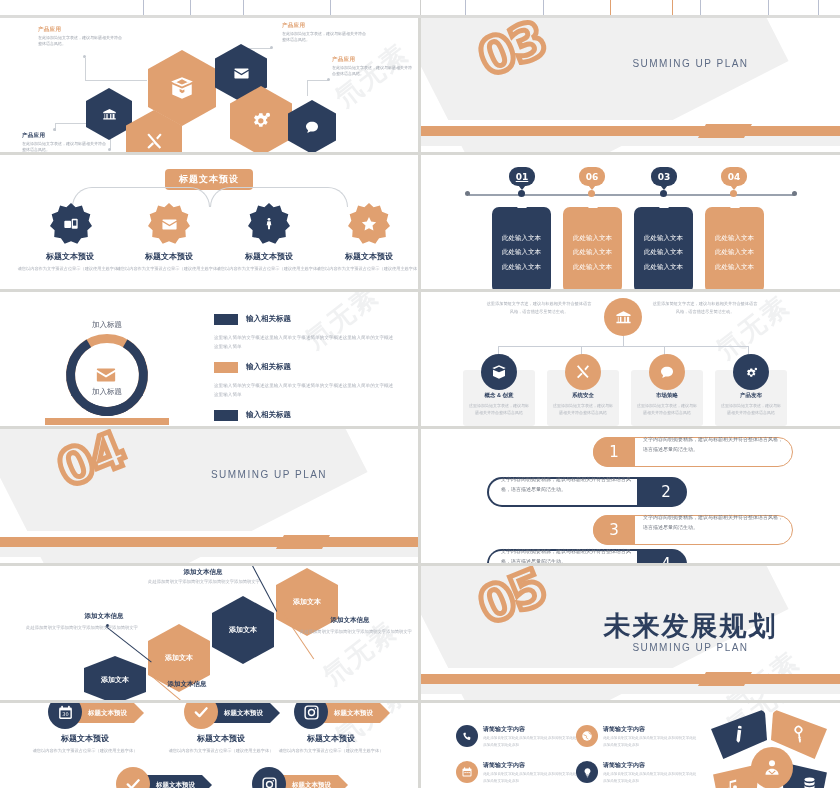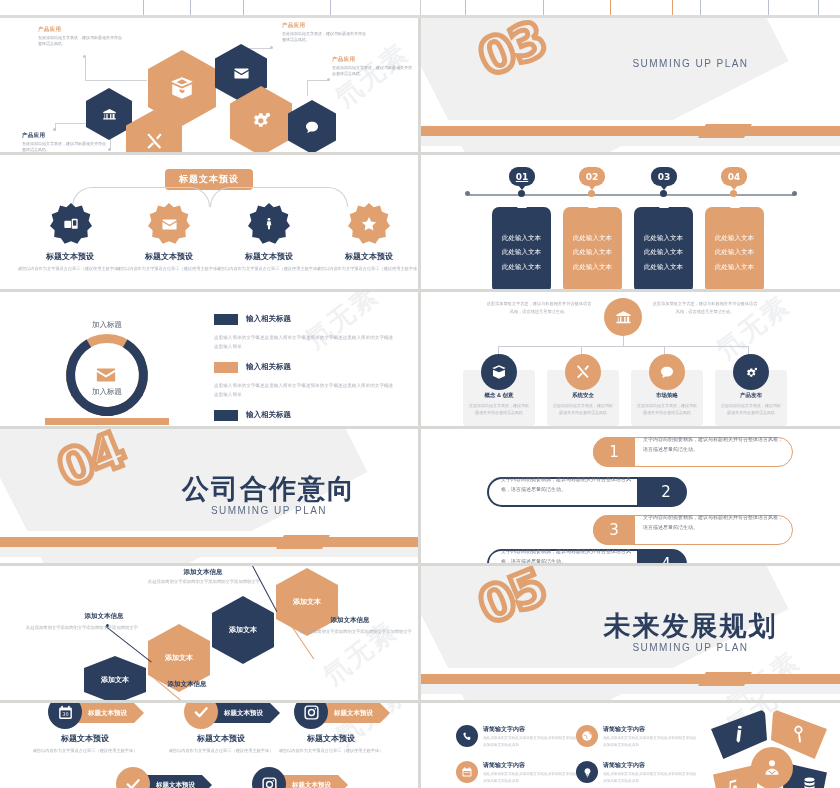--- a/index.html
+++ b/index.html
@@ -337,21 +337,21 @@
 
     <div class="slide col-r r2">
       <div class="tline" style="left:48px;top:39px;width:325px;"></div>
       <div class="tnode" style="left:44px;top:36px;width:5px;height:5px;background:#6f7784;"></div>
       <div class="tnode" style="left:371px;top:36px;width:5px;height:5px;background:#6f7784;"></div>
 
       <div class="bubble" style="left:88px;top:12px;background:#2c3e5d;color:#2c3e5d;">
         <span style="color:#fff;text-decoration:underline;">01</span>
       </div>
       <div class="bubble" style="left:158px;top:12px;background:#e0a070;color:#e0a070;">
-        <span style="color:#fff;">02</span>
+        <span style="color:#fff;">06</span>
       </div>
       <div class="bubble" style="left:230px;top:12px;background:#2c3e5d;color:#2c3e5d;">
         <span style="color:#fff;">03</span>
       </div>
       <div class="bubble" style="left:300px;top:12px;background:#e0a070;color:#e0a070;">
         <span style="color:#fff;">04</span>
       </div>
 
       <div class="tnode" style="left:97px;top:35px;background:#2c3e5d;"></div>
       <div class="tnode" style="left:167px;top:35px;background:#e0a070;"></div>
@@ -474,21 +474,20 @@
       <div class="octit" style="left:210px;top:100px;width:72px;">市场策略</div>
       <div class="ocdesc" style="left:216px;top:110px;width:60px;">这里添加简短文字表述，建议与标题相关并符合整体语言风格</div>
       <div class="octit" style="left:294px;top:100px;width:72px;">产品发布</div>
       <div class="ocdesc" style="left:300px;top:110px;width:60px;">这里添加简短文字表述，建议与标题相关并符合整体语言风格</div>
     </div>
 
     <div class="slide col-l r4 sec">
       <div class="diag"></div>
       <div class="bignum">04</div>
       <div class="titles">
-        <div class="cn">公司合作意向</div>
         <div class="en">SUMMING UP PLAN</div>
       </div>
       <div class="band"></div>
       <div class="band2"></div>
       <div class="bandmask"></div>
       <div class="notch"></div>
     </div>
 
     <div class="slide col-r r4">
       <div class="zrow" style="left:172px;top:8px;width:200px;background:#fff;border:1.5px solid #e0a070;"></div>

